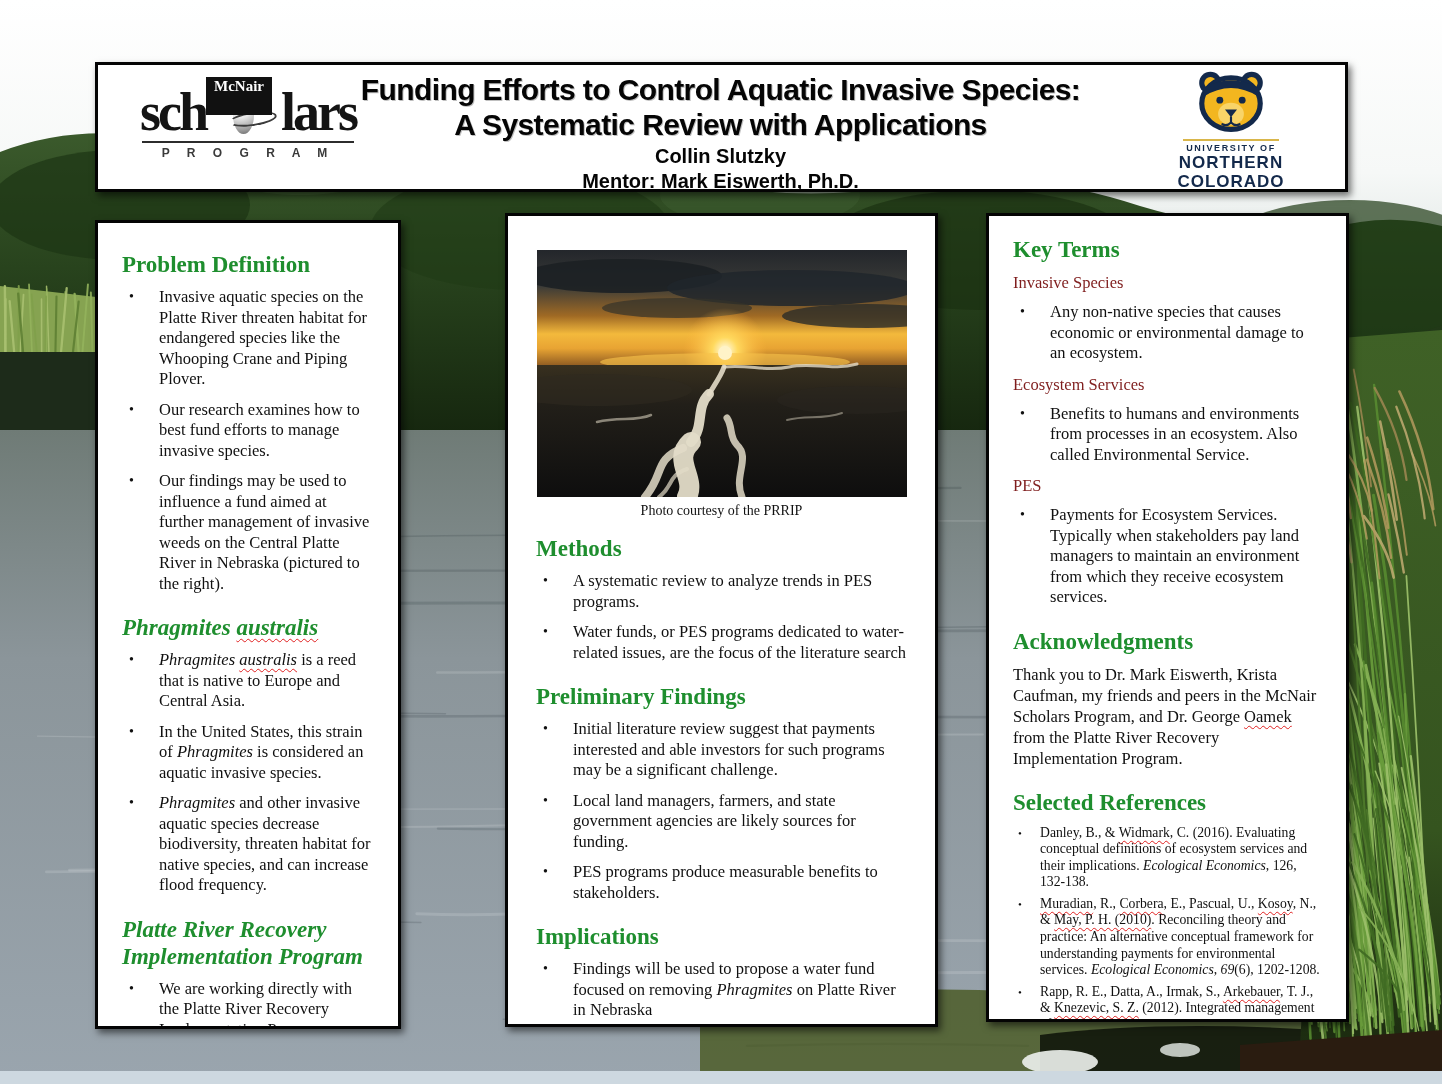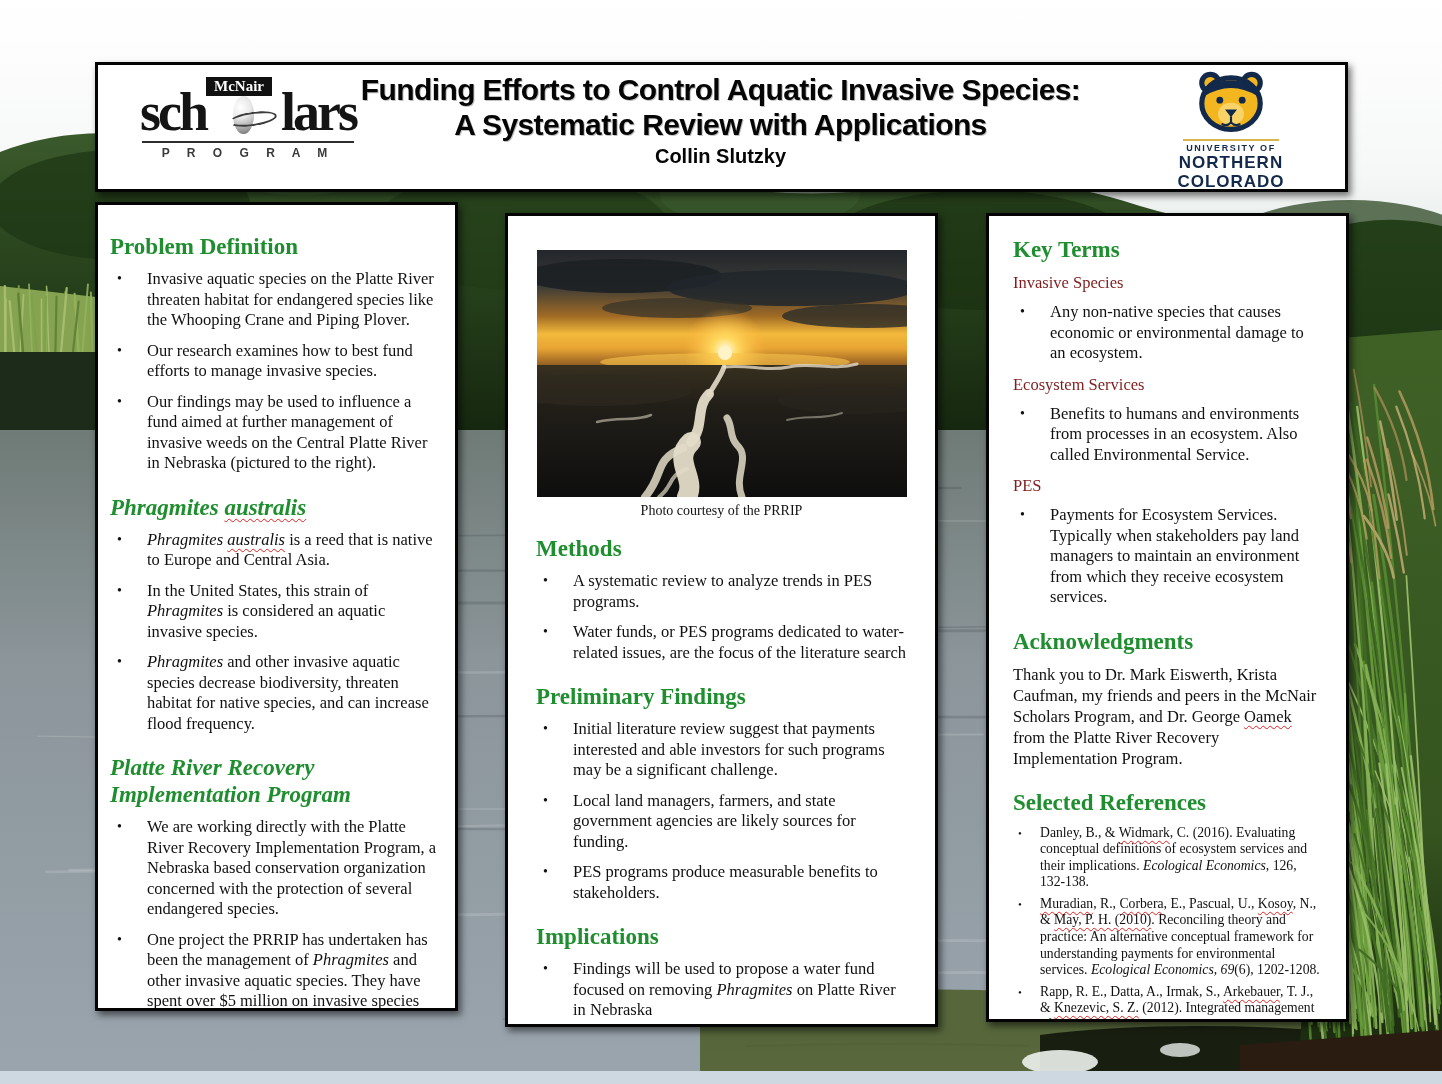--- a/index.html
+++ b/index.html
@@ -9,38 +9,38 @@
   }
   
   .scene{position:absolute;inset:0;z-index:0;}
   
   .panel{
     position:absolute;background:#ffffff;border:3px solid #040404;
     box-sizing:border-box;z-index:2;box-shadow:3px 4px 7px rgba(0,0,0,.55);
     overflow:hidden;
   }
   .header-panel{left:95px;top:62px;width:1253px;height:130px;}
-  .col-left {left:95px;top:202px;width:363px;height:809px;padding:28px 12px;}
+  .col-left {left:95px;top:220px;width:306px;height:809px;padding:28px 24px;}
   .col-mid  {left:505px;top:213px;width:433px;height:814px;padding:34px 28px;}
   .col-right{left:986px;top:213px;width:363px;height:809px;padding:20px 24px;}
 
   
   .titles{position:absolute;left:150px;right:152px;top:7px;text-align:center;
           font-family:"Liberation Sans",sans-serif;color:#050505;}
   .title{font-weight:bold;font-size:30px;line-height:35px;letter-spacing:-0.6px;
          text-shadow:1px 1px 0 rgba(0,0,0,.25);}
   .author{font-weight:bold;font-size:20px;line-height:25px;margin-top:2px;}
   .mentor{font-weight:bold;font-size:20px;line-height:25px;}
 
   
   .mcnair{position:absolute;left:42px;top:20px;width:216px;font-family:"Liberation Serif",serif;}
   .mcnair-word{font-weight:bold;font-size:54px;line-height:54px;letter-spacing:-3px;
                color:#141414;display:flex;align-items:center;justify-content:center;gap:26px;}
   .mcnair-tag{position:absolute;left:66px;top:-8px;background:#111;color:#fff;
-              font-size:15px;font-weight:bold;padding:1px 8px 1px;letter-spacing:0;z-index:3;}
+              font-size:15px;font-weight:bold;padding:1px 8px 20px;letter-spacing:0;z-index:3;}
   .globe{display:inline-block;width:38px;height:38px;border-radius:50%;margin:0 1px;
          background:radial-gradient(circle at 35% 30%,#ffffff 0%,#e9e9e9 35%,#9f9f9f 75%,#606060 100%);
          position:relative;top:3px;}
   .globe::after{content:"";position:absolute;left:-4px;top:16px;width:44px;height:10px;
          border:2px solid #3c3c3c;border-radius:50%;transform:rotate(-8deg);
          border-left-color:transparent;}
   .mcnair-rule{border-top:2px solid #2c2c2c;margin:2px 2px 3px;}
   .mcnair-program{display:flex;align-items:center;gap:6px;
         font-family:"Liberation Sans",sans-serif;font-weight:bold;font-size:12px;
         letter-spacing:7px;color:#3a3a3a;justify-content:center;white-space:nowrap;}
@@ -361,20 +361,21 @@
       <span>lars</span>
     </div>
     <div class="mcnair-rule"></div>
     <div class="mcnair-program">P R O G R A M</div>
   </div>
 
   <div class="titles">
     <div class="title">Funding Efforts to Control Aquatic Invasive Species:</div>
     <div class="title">A Systematic Review with Applications</div>
     <div class="author">Collin Slutzky</div>
+    <div class="mentor"><span>Mentor: Mark </span><span class="sq">Eiswerth</span><span>, Ph.D.</span></div>
   </div>
 
   <div class="unc">
     <svg width="86" height="64" viewBox="0 0 100 74">
       <circle cx="26" cy="16" r="13" fill="#13294B"></circle>
         <circle cx="74" cy="16" r="13" fill="#13294B"></circle>
       <circle cx="26" cy="16" r="7" fill="#F3B61F"></circle>
         <circle cx="74" cy="16" r="7" fill="#F3B61F"></circle>
       <ellipse cx="50" cy="40" rx="34" ry="30" fill="#F3B61F" stroke="#13294B" stroke-width="6"></ellipse>
       <path d="M18,32 Q50,12 82,32 L82,22 Q50,4 18,22 Z" fill="#13294B"></path>

